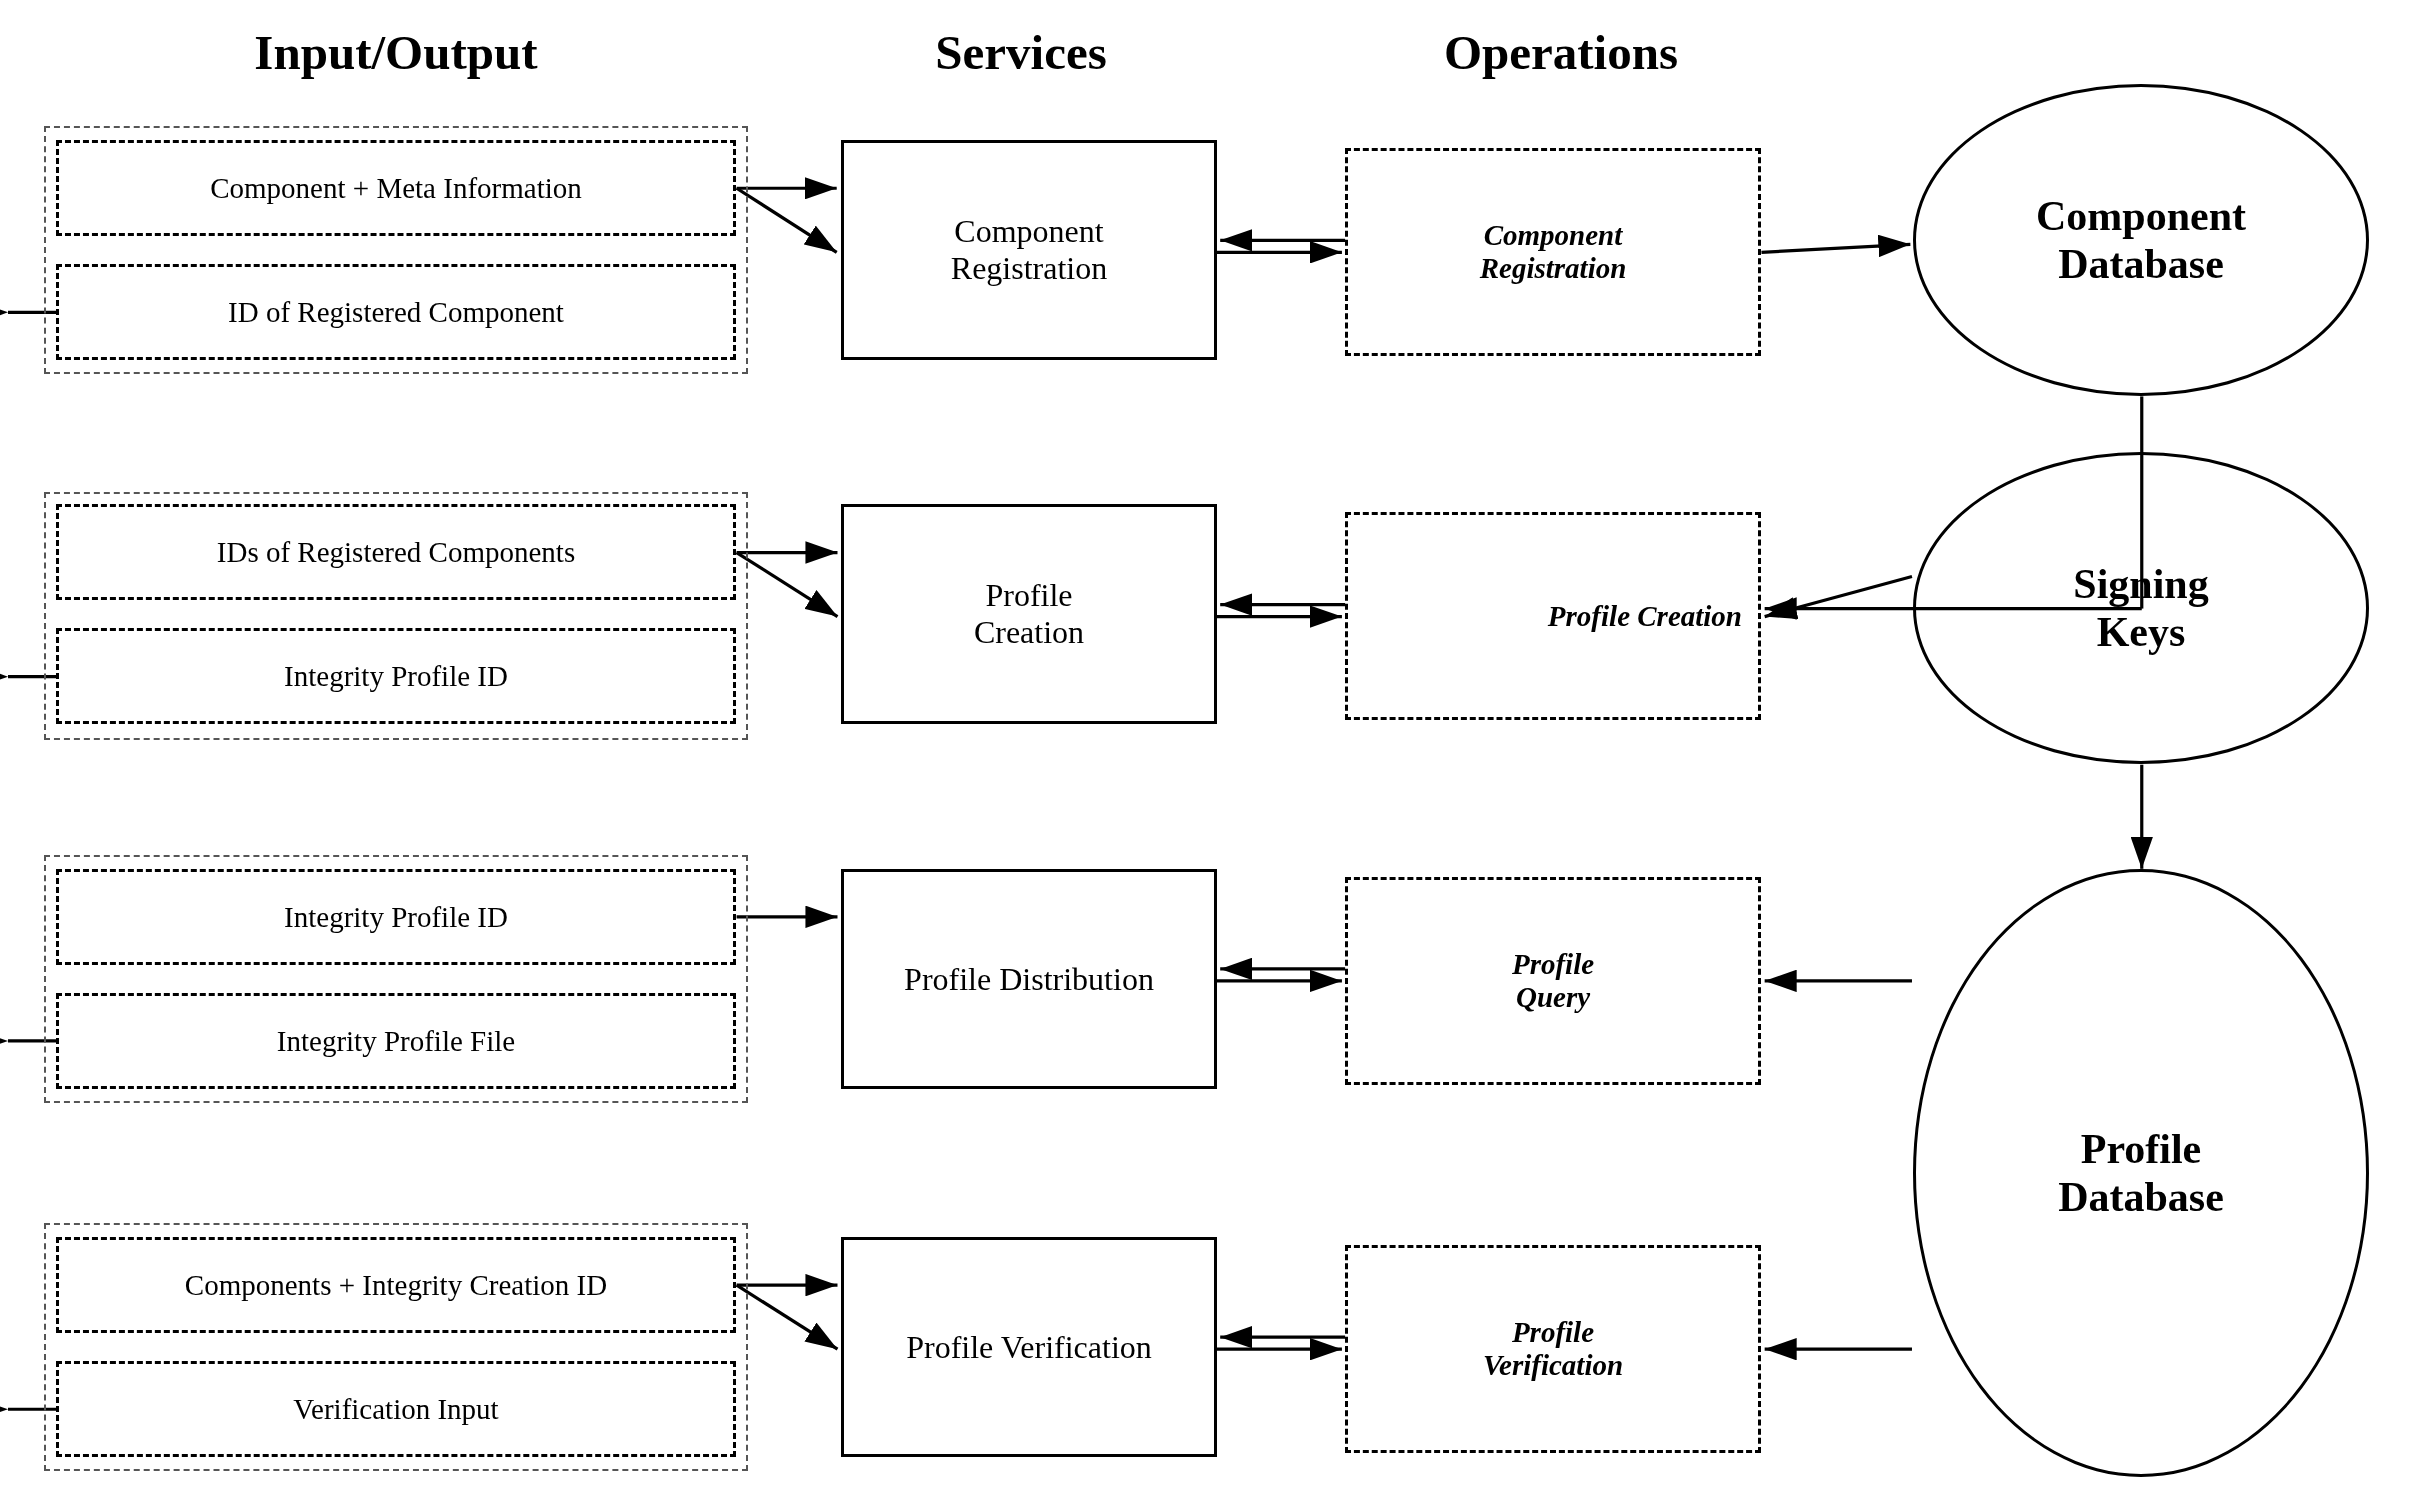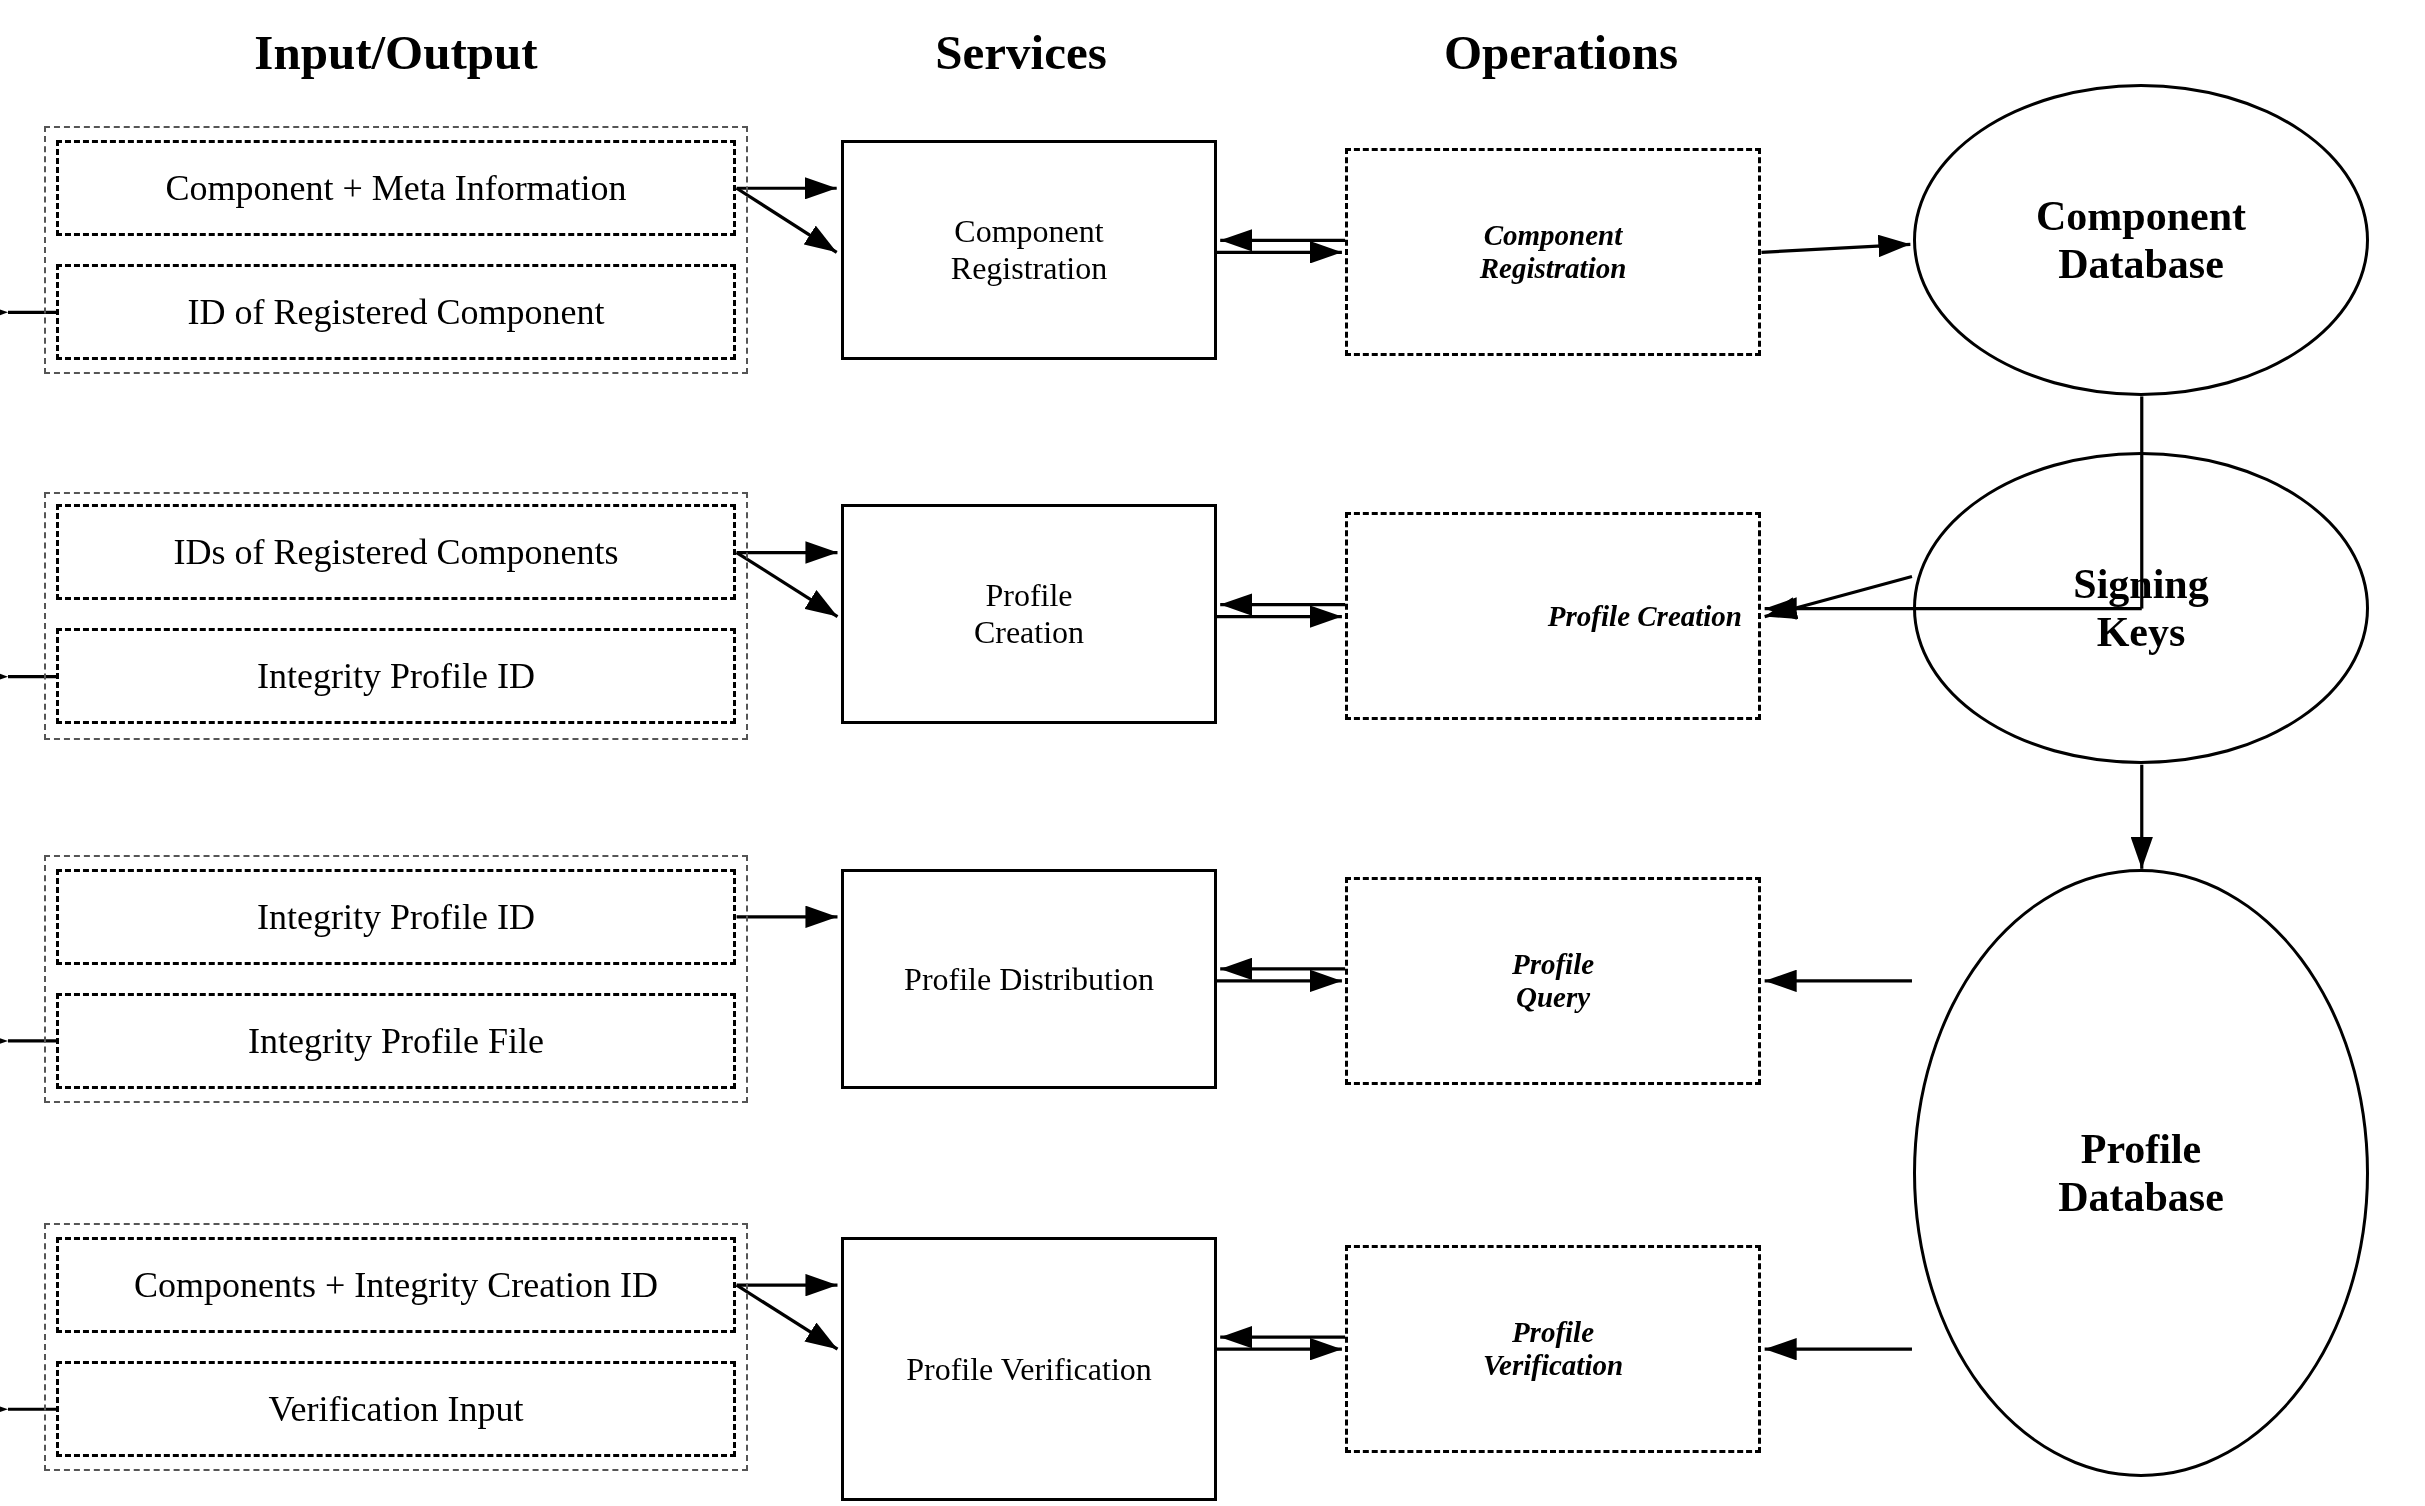--- a/index.html
+++ b/index.html
@@ -28,21 +28,21 @@
     }
 
     
     .dash-box {
       position: absolute;
       border: 3.2px dashed #000;
       display: flex;
       align-items: center;
       justify-content: center;
       text-align: left;
-      font-size: 36px;
+      font-size: 29px;
       padding: 8px 16px;
     }
 
     
     .solid-box {
       position: absolute;
       border: 3.2px solid #000;
       display: flex;
       align-items: center;
       justify-content: center;
@@ -128,21 +128,21 @@
 
   <div class="solid-box" style="top:140px; left:841px; width:376px; height:220px;">
     <span>Component<br>Registration</span>
   </div>
   <div class="solid-box" style="top:504px; left:841px; width:376px; height:220px;">
     <span>Profile<br>Creation</span>
   </div>
   <div class="solid-box" style="top:869px; left:841px; width:376px; height:220px;">
     <span>Profile Distribution</span>
   </div>
-  <div class="solid-box" style="top:1237px; left:841px; width:376px; height:264px;text-align:right;">
+  <div class="solid-box" style="top:1237px; left:841px; width:376px; height:220px;text-align:right;">
     <span>Profile Verification</span>
   </div>
 
   <div class="op-box" style="top:148px; left:1345px; width:416px; height:208px;">
     <span><em>Component<br>Registration</em></span>
   </div>
   <div class="op-box" style="top:512px; left:1345px; width:416px; height:208px;justify-content:flex-end;">
     <span><em>Profile Creation</em></span>
   </div>
   <div class="op-box" style="top:877px; left:1345px; width:416px; height:208px;">

